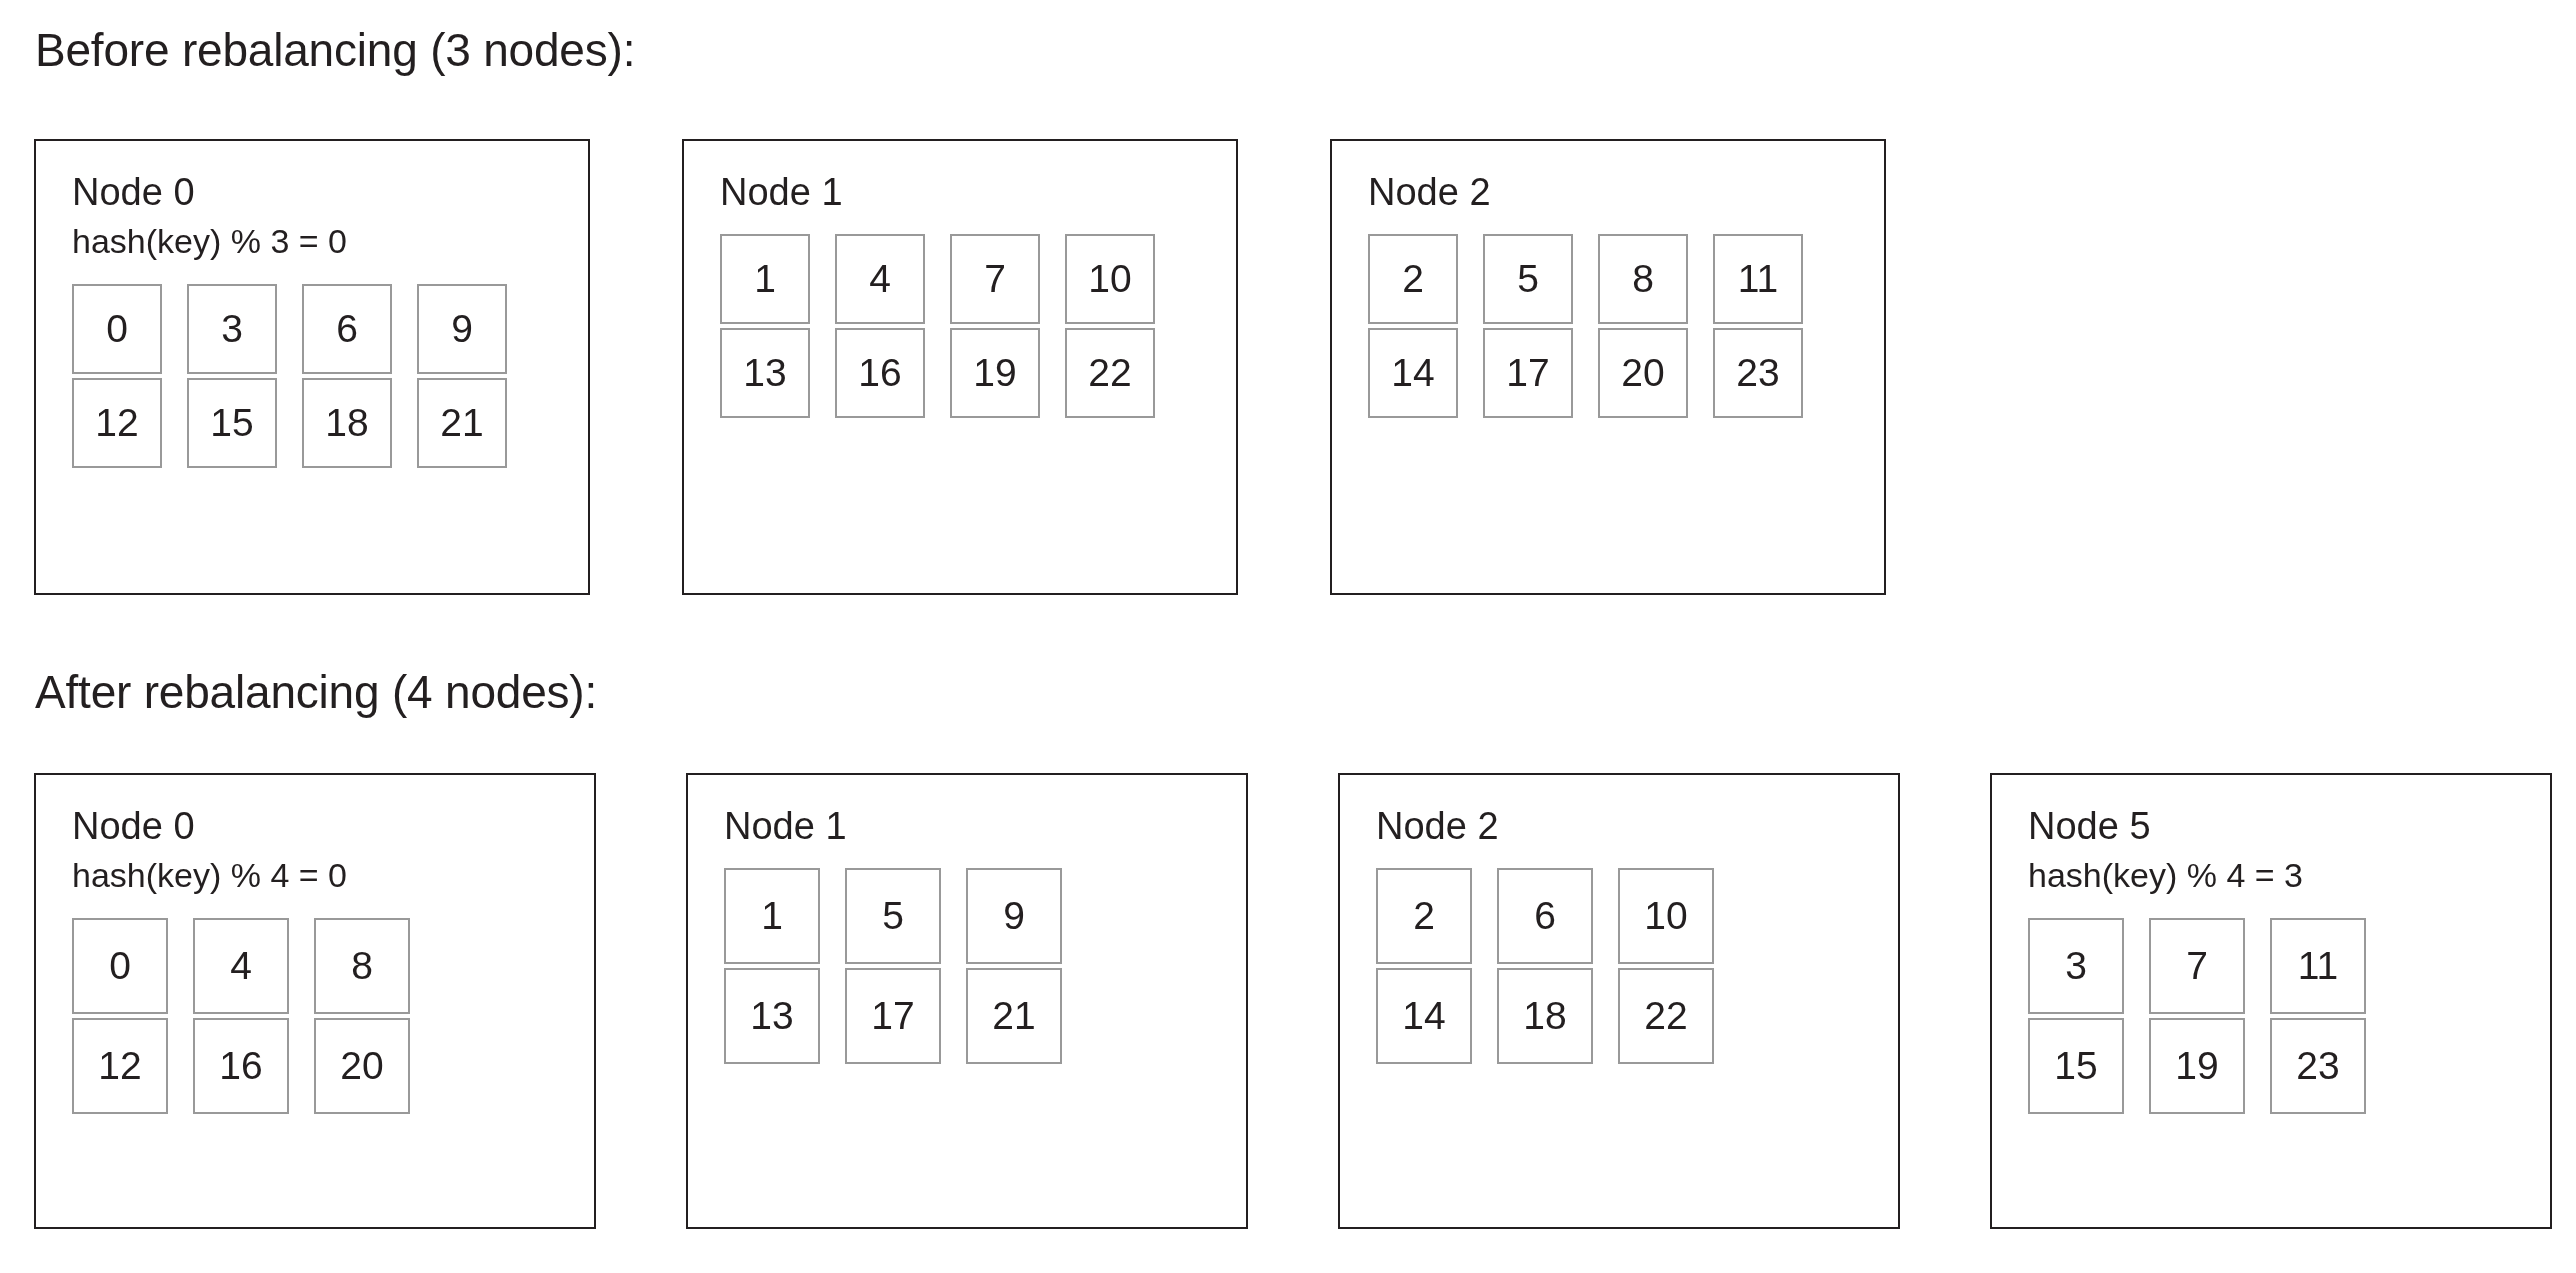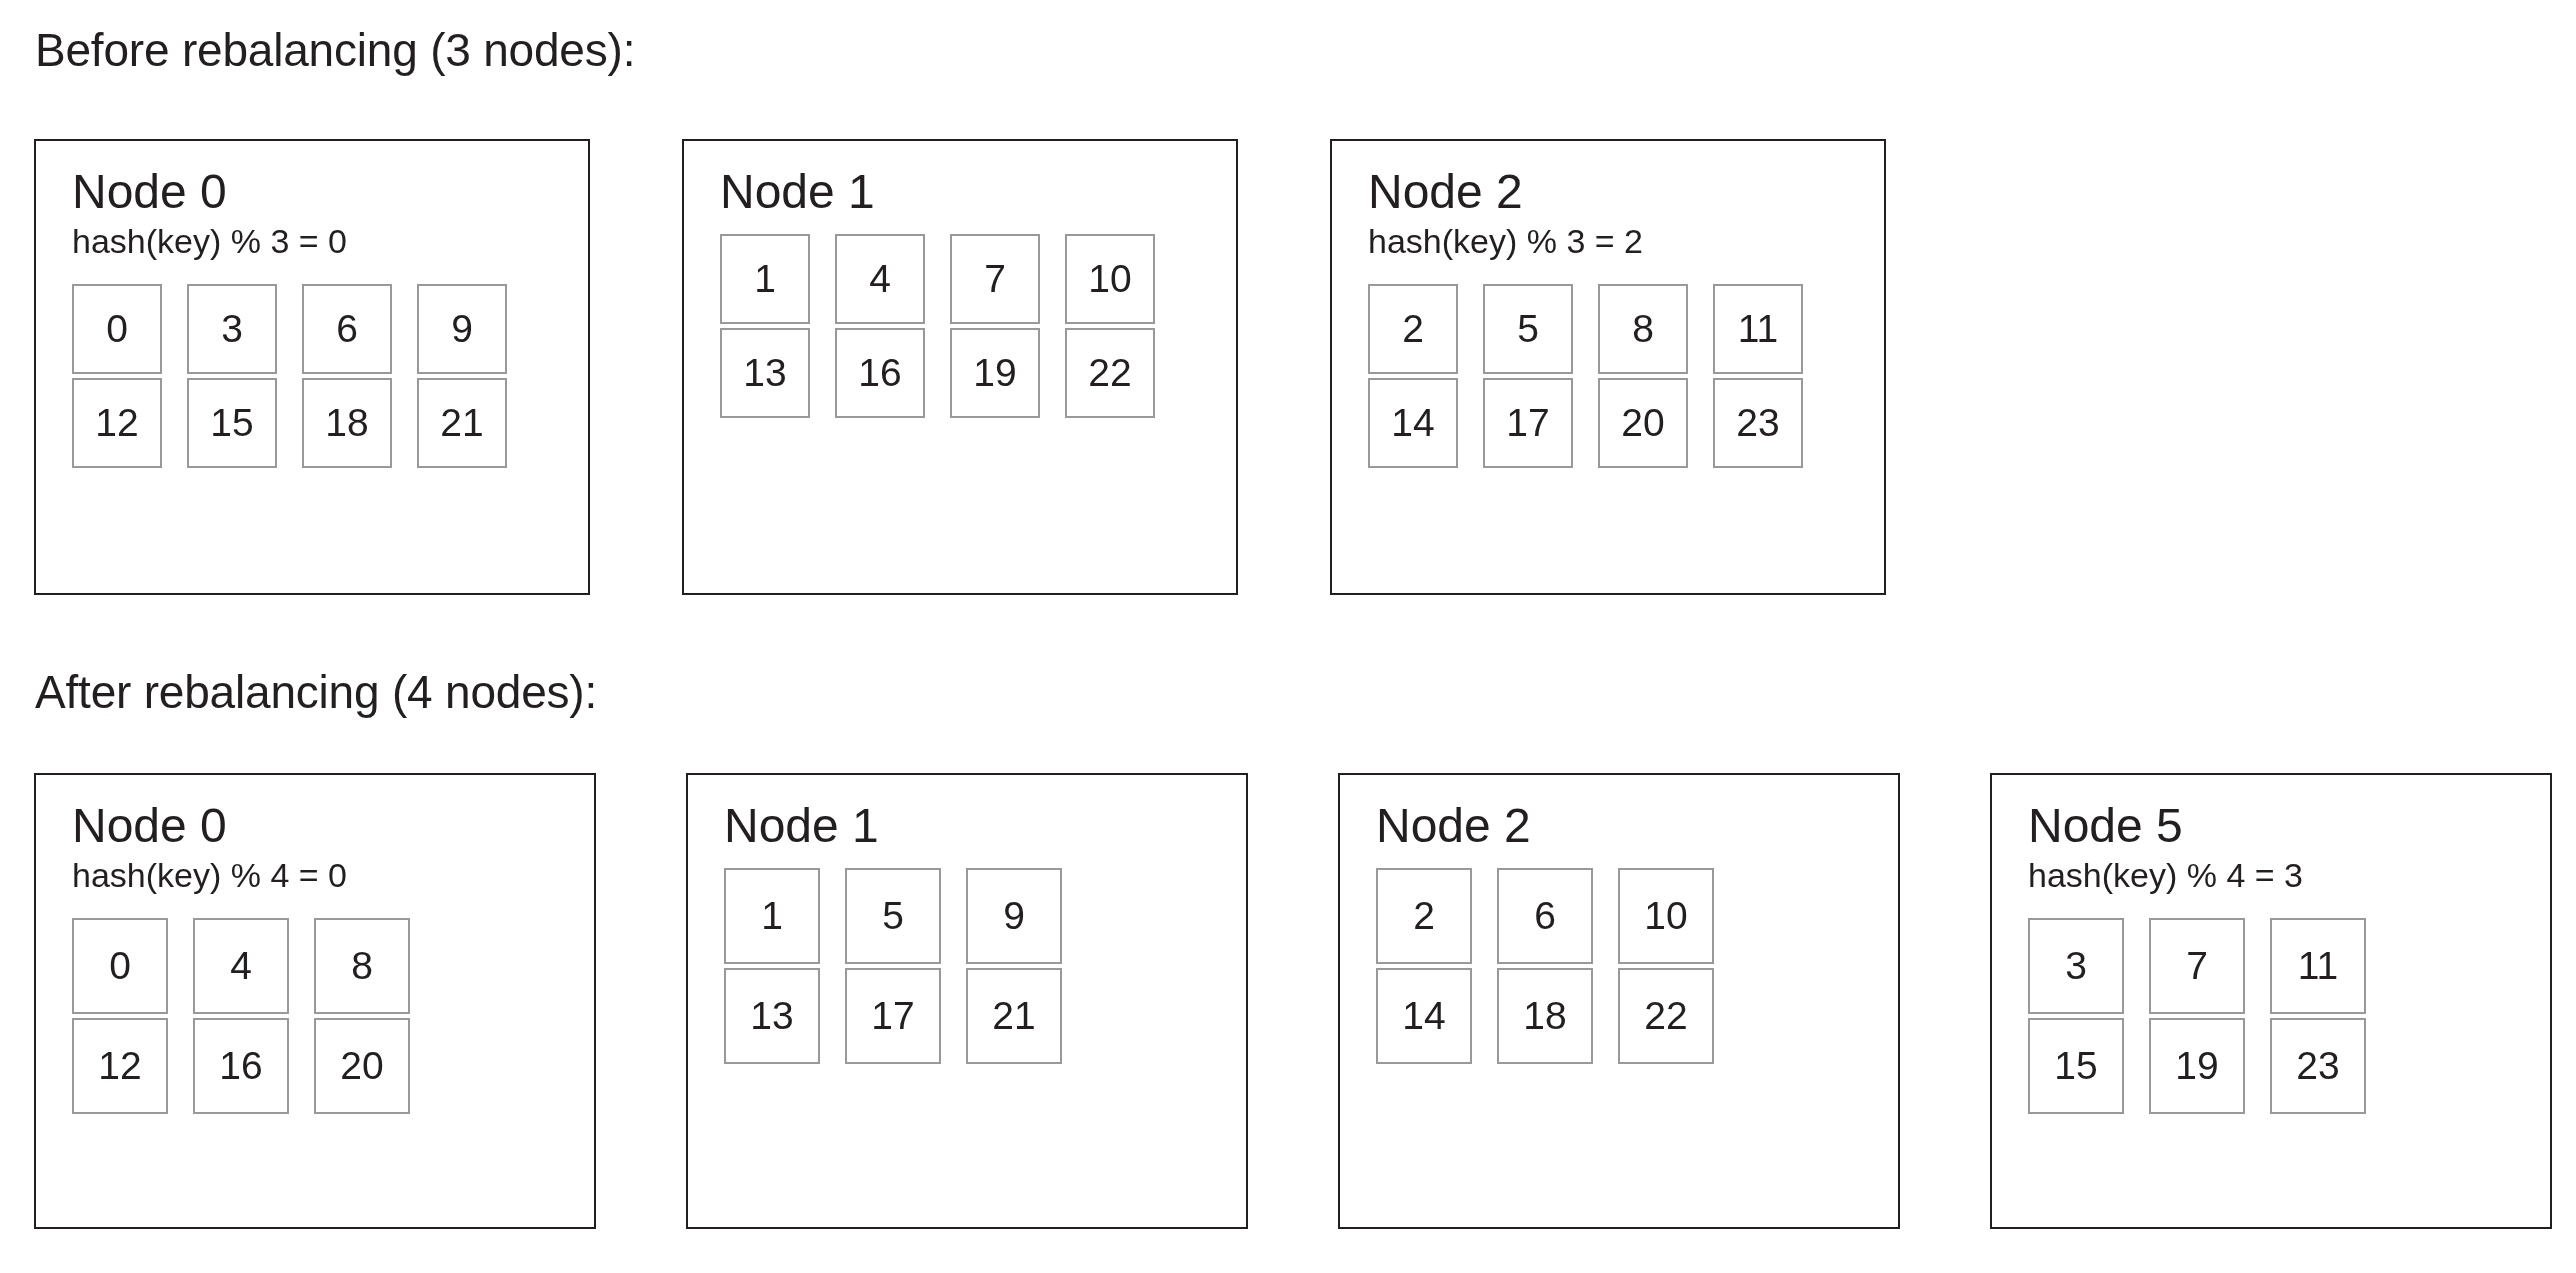--- a/index.html
+++ b/index.html
@@ -65,21 +65,21 @@
   #row-after  .node-box:last-child { margin-right: 0; }
 
   .node-inner {
     position: absolute;
     left: 36px;
     top: 27px;
     right: 9.7px;
   }
 
   .node-title {
-    font-size: 48px;
+    font-size: 38px;
     line-height: 48px;
     color: #231f20;
     white-space: nowrap;
   }
   .node-formula {
     font-size: 34px;
     line-height: 50px;
     color: #231f20;
     white-space: nowrap;
   }
@@ -161,21 +161,20 @@
               <div class="key-cell">16</div>
               <div class="key-cell">19</div>
               <div class="key-cell">22</div>
             </div>
           </div>
         </div>
       </div>
       <div class="node-box">
         <div class="node-inner">
           <div class="node-title">Node 2</div>
-          <div class="node-formula">hash(key) % 3 = 2</div>
           <div class="key-grid">
             <div class="key-row">
               <div class="key-cell">2</div>
               <div class="key-cell">5</div>
               <div class="key-cell">8</div>
               <div class="key-cell">11</div>
             </div>
             <div class="key-row">
               <div class="key-cell">14</div>
               <div class="key-cell">17</div>

